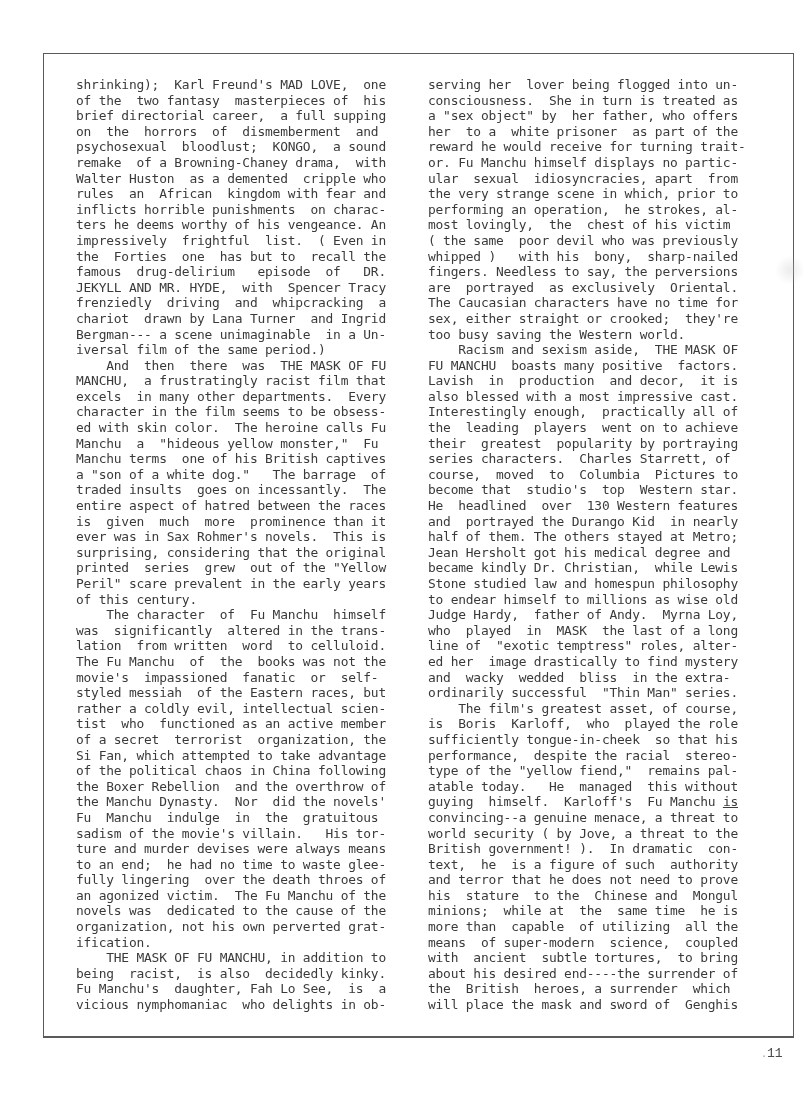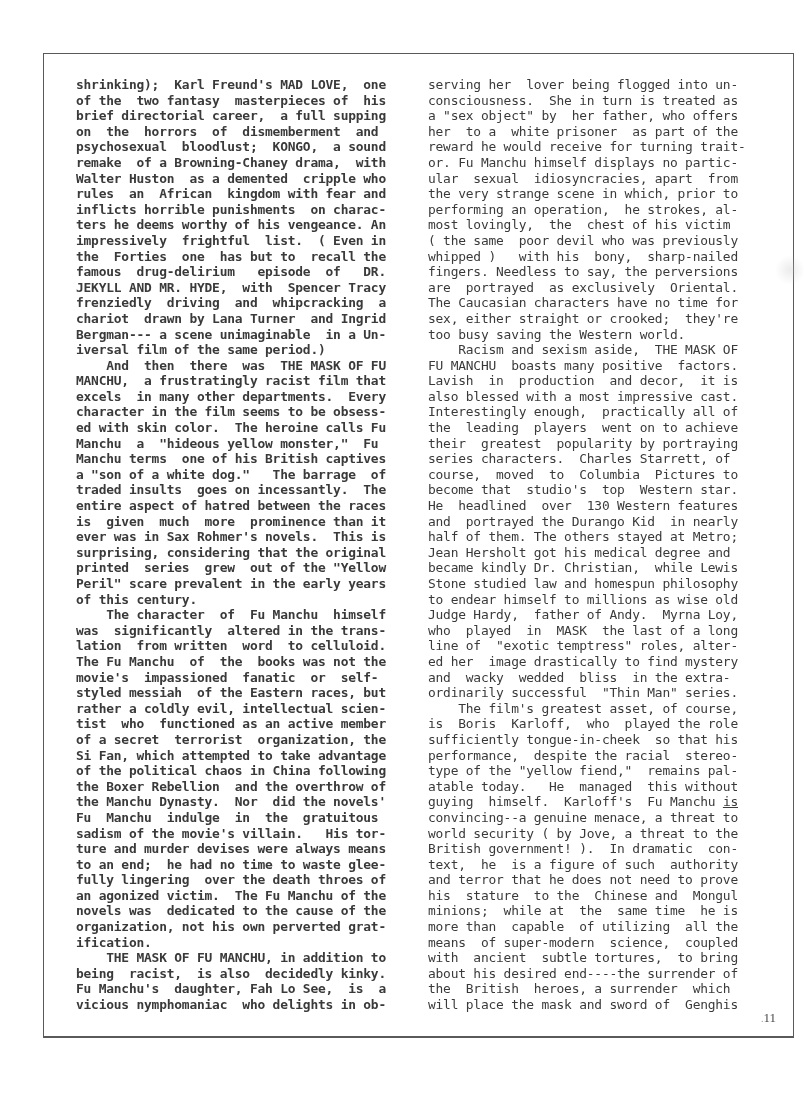--- a/index.html
+++ b/index.html
@@ -28,33 +28,33 @@
   .column {
     position: absolute;
     top: 77px;
     margin: 0;
     padding: 0;
     font-size: 12.9px;
     line-height: 15.6px;
     letter-spacing: -0.2px;
     white-space: pre;
   }
-  .col-left { left: 76px; width: 328px; font-weight: bold; }
+  .col-left { left: 76px; width: 328px; }
   .col-right { left: 428px; width: 326px; }
   .line {
     display: block;
     height: 15.6px;
     overflow: visible;
   }
   .ul { text-decoration: underline; }
   .page-number {
     position: absolute;
     left: 761px;
-    top: 1010px;
-    font-family: Liberation Serif, serif;
+    top: 1046px;
+    font-family: Liberation Mono, monospace;
     font-size: 13px;
     color: #4a4a4a;
   }
   .page-number .dot { color: #9a9a9a; font-size: 10px; }
   .smudge {
     position: absolute;
     left: 775px;
     top: 255px;
     width: 30px;
     height: 30px;

